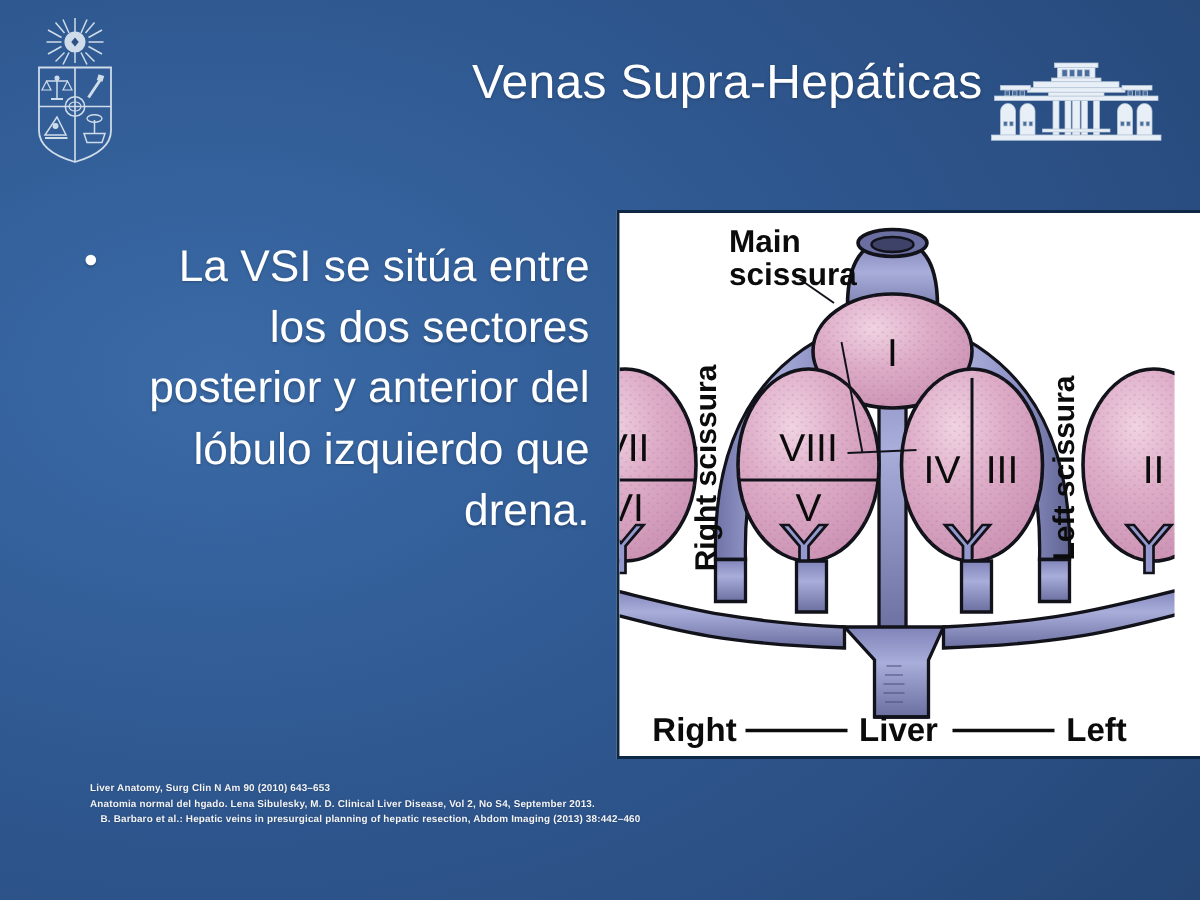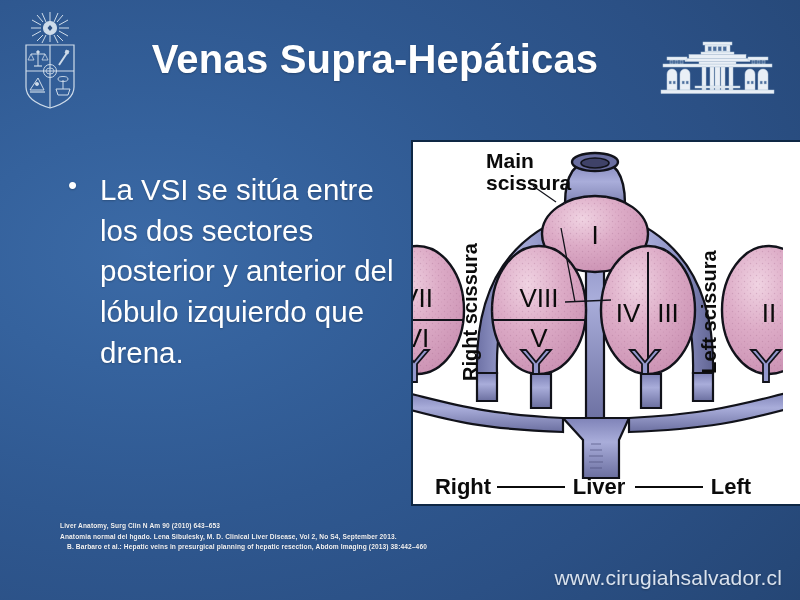--- a/index.html
+++ b/index.html
@@ -32,39 +32,40 @@
     left: 655px;
     top: 40px;
     width: 125px;
     height: 58px;
   }
   .slide-title {
     position: absolute;
     left: 95px;
     top: 37px;
     width: 560px;
-    text-align: center;
+    text-align: right;
     color: #ffffff;
-    font-size: 40px;
-    font-weight: 700;
+    font-size: 32px;
+    font-weight: 400;
     letter-spacing: 0.2px;
     line-height: 1.1;
     white-space: nowrap;
     text-shadow: 0 1px 2px rgba(0,0,0,.25);
   }
 
   
   .body-list {
     position: absolute;
     left: 48px;
     top: 158px;
     width: 345px;
-    margin: 12px;
+    margin: 0;
     padding: 0;
     list-style: none;
+    text-align: right;
   }
   .bullet-item {
     position: relative;
     padding-left: 40px;
     color: #ffffff;
     font-size: 29.5px;
     line-height: 1.38;
     font-weight: 400;
     text-shadow: 0 1px 2px rgba(0,0,0,.22);
   }
@@ -409,15 +410,14 @@
       </g>
     </svg>
   </div>
 
   <div class="references">
     <div class="ref-line-1">Liver Anatomy, Surg Clin N Am 90 (2010) 643–653</div>
     <div class="ref-line-2">Anatomia normal del hgado. Lena Sibulesky, M. D. Clinical Liver Disease, Vol 2, No S4, September 2013.</div>
     <div class="ref-line-3">B. Barbaro et al.: Hepatic veins in presurgical planning of hepatic resection, Abdom Imaging (2013) 38:442–460</div>
   </div>
 
-  <div class="site-url">www.cirugiahsalvador.cl</div>
 
 </div>
 
 </body></html>

